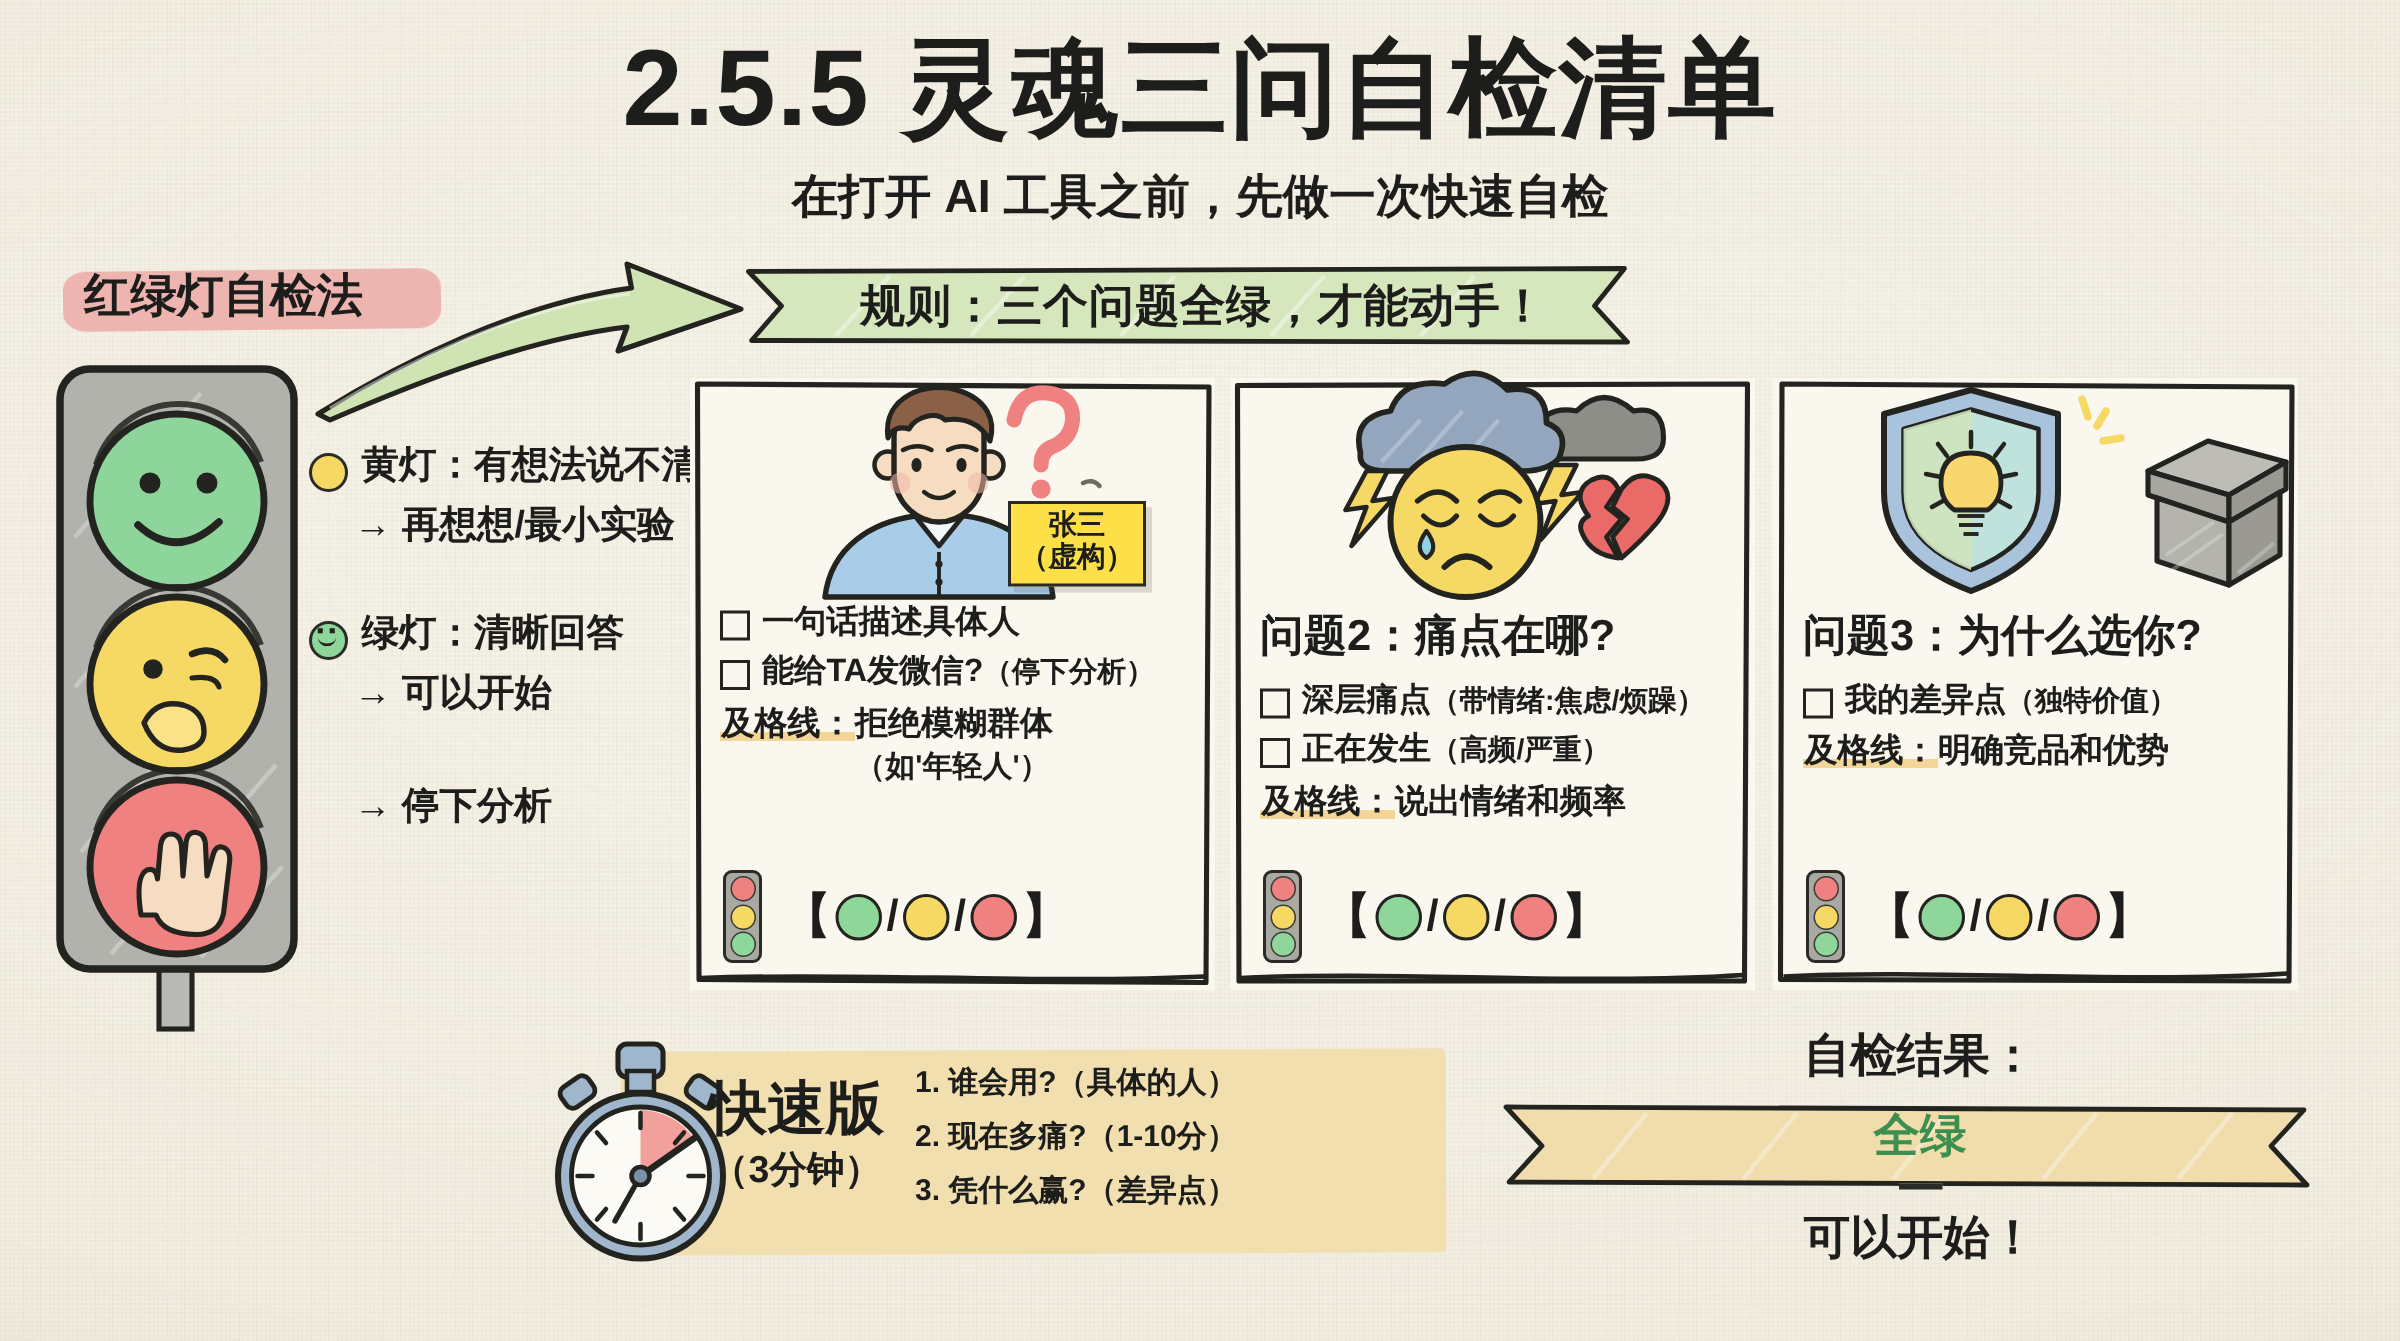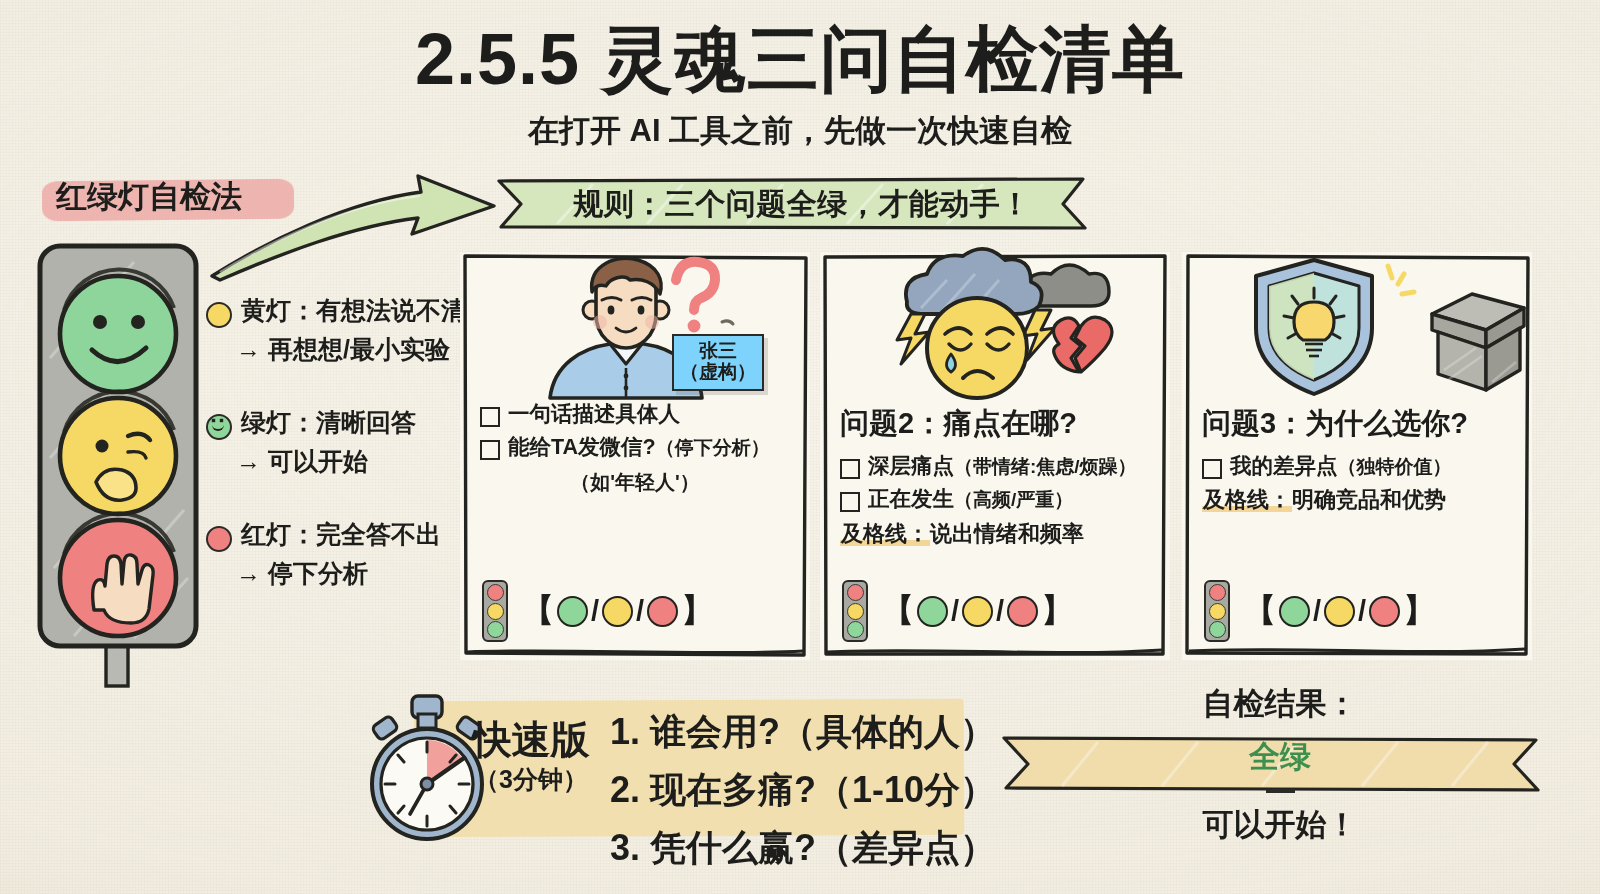--- a/index.html
+++ b/index.html
@@ -133,40 +133,40 @@
     flex:0 0 auto;
   }
   .mini-tl span{width:15px;height:15px;border-radius:50%;border:1.6px solid #3a3a34;}
   .mini-tl .r{background:#ef8180;}
   .mini-tl .y{background:#f6d964;}
   .mini-tl .g{background:#8fd69a;}
 
   
   #nametag{
     position:absolute;left:196px;top:82px;width:92px;
-    background:#7dd3fc;border:2.4px solid #2a2a26;
+    background:#fde047;border:2.4px solid #2a2a26;
     text-align:center;font-size:19px;font-weight:bold;line-height:1.1;
     padding:5px 2px 6px;box-sizing:border-box;
     box-shadow:4px 4px 0 rgba(80,74,60,.18);
   }
 
   
   #quick{left:414px;top:700px;width:550px;height:136px;}
   #quick-bg{
     position:absolute;inset:0;background:#f1dfb0;border-radius:4px;
     transform:rotate(-.25deg);
   }
   #quick-watch{position:absolute;left:-62px;top:-8px;}
   #quick-label{
     position:absolute;left:42px;top:20px;width:150px;text-align:center;
   }
   #quick-label .big{font-size:39px;font-weight:bold;line-height:1.05;}
   #quick-label .sub{font-size:25px;font-weight:bold;margin-top:2px;}
   #quick-list{position:absolute;left:196px;top:8px;}
-  #quick-list div{font-size:36px;font-weight:bold;margin-bottom:9px;white-space:nowrap;}
+  #quick-list div{font-size:20px;font-weight:bold;margin-bottom:9px;white-space:nowrap;}
 
   
   #result{left:1002px;top:736px;width:556px;height:56px;}
   #result .bn-text{
     position:absolute;inset:0;display:flex;align-items:center;justify-content:center;
     gap:11px;font-size:31px;font-weight:bold;flex-direction:column;
   }
   .green-word{color:#3c8f4e;}
   .green-box{
     width:25px;height:25px;border:2.4px solid #2a2a26;background:#cfe3bd;
@@ -250,24 +250,20 @@
     <div class="lg-line2">→ 再想想/最小实验</div>
   </div>
   <div class="lg-row">
     <div class="lg-line1">
       <div class="lg-dot green"></div>
       <div class="lg-txt">绿灯：清晰回答</div>
     </div>
     <div class="lg-line2">→ 可以开始</div>
   </div>
   <div class="lg-row">
-    <div class="lg-line1">
-      <div class="lg-dot red"></div>
-      <div class="lg-txt">红灯：完全答不出</div>
-    </div>
     <div class="lg-line2">→ 停下分析</div>
   </div>
 </div>
 
 <div class="card" id="card1">
   <svg class="card-frame" viewBox="0 0 350 408" preserveAspectRatio="none">
     <path d="M5,4 L346,6 L344,403 L6,401 Z" fill="none" stroke="#23231f" stroke-width="3.4" stroke-linejoin="round"></path>
     <path d="M7,400 C100,396 240,404 343,399" fill="none" stroke="#23231f" stroke-width="3"></path>
   </svg>
   <div class="card-inner">
@@ -304,20 +300,23 @@
         <div>（虚构）</div>
       </div>
     </div>
     <div class="chk">
       <span class="box"></span>
       <span><span>一句话描述具体人</span><span class="small"></span></span>
     </div>
     <div class="chk">
       <span class="box"></span>
       <span><span>能给TA发微信?</span><span class="small">（停下分析）</span></span>
+    </div>
+    <div class="std">
+      <span class="kw">及格线：</span><span>拒绝模糊群体</span>
     </div>
     <div class="std-sub">（如'年轻人'）</div>
     <div class="rate-row">
       <div class="mini-tl">
         <span class="r"></span>
           <span class="y"></span>
           <span class="g"></span>
       </div>
       <div class="rate-brackets">
         <span>【</span>

